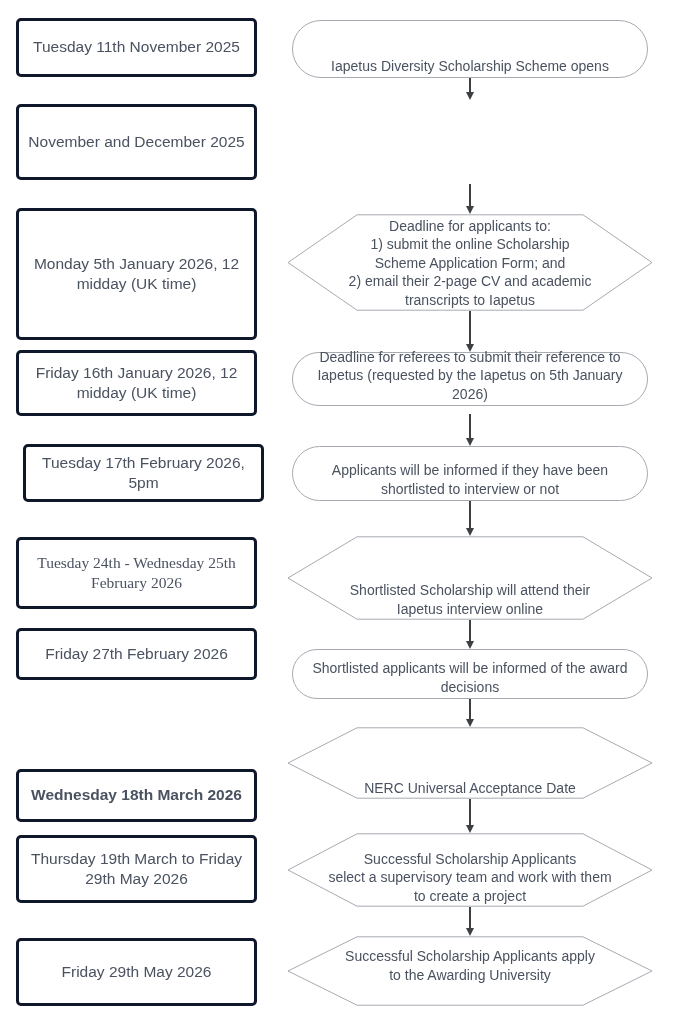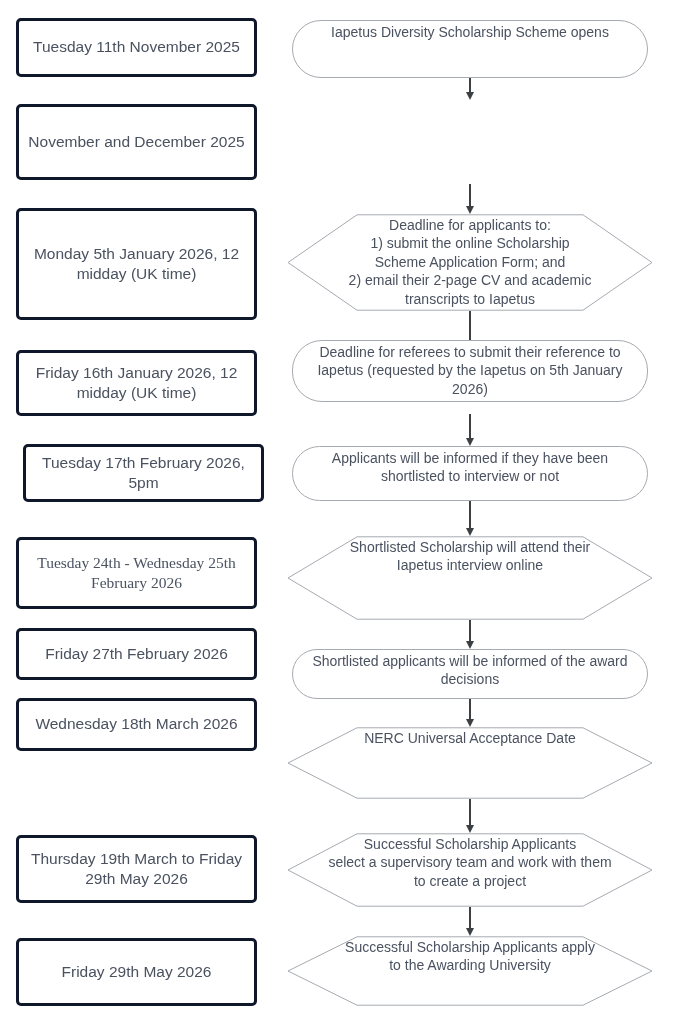--- a/index.html
+++ b/index.html
@@ -25,21 +25,21 @@
     text-align: center;
     font-size: 15.5px;
     line-height: 1.3;
     white-space: pre-line;
     box-sizing: border-box;
     padding: 2px 8px;
   }
   .shape {
     position: absolute;
     display: flex;
-    align-items: flex-start;
+    align-items: flex-end;
     justify-content: center;
     text-align: center;
     font-size: 14px;
     line-height: 1.32;
     white-space: pre-line;
     box-sizing: border-box;
   }
   .shape.pill {
     left: 292px;
     width: 356px;
@@ -83,34 +83,34 @@
 
 <div class="canvas">
 
   <div class="date-box" style="top:18px;height:59px;"><span>Tuesday 11th November 2025</span></div>
   <div class="shape pill" style="top:20px;height:58px;"><span class="shape-text">Iapetus Diversity Scholarship Scheme opens</span></div>
   <div class="arrow" style="top:78px;height:22px;"></div>
 
   <div class="date-box" style="top:104px;height:76px;"><span>November and December 2025</span></div>
   <div class="arrow" style="top:184px;height:30px;"></div>
 
-  <div class="date-box" style="top:208px;height:112px;"><span>Monday 5th January 2026, 12
+  <div class="date-box" style="top:208px;height:132px;"><span>Monday 5th January 2026, 12
 midday (UK time)</span></div>
   <div class="shape hex" style="top:214px;height:97px;"><svg width="366" height="97" class="shape-bg">
         <polygon points="1,48.5 70,0.8 296,0.8 365,48.5 296,96.2 70,96.2" fill="#ffffff" stroke="#a6aab1" stroke-width="1"></polygon>
       </svg><span class="shape-text">Deadline for applicants to:
 1) submit the online Scholarship
 Scheme Application Form; and
 2) email their 2-page CV and academic
 transcripts to Iapetus</span></div>
   <div class="arrow" style="top:311px;height:41px;"></div>
 
   <div class="date-box" style="top:350px;height:66px;"><span>Friday 16th January 2026, 12
 midday (UK time)</span></div>
-  <div class="shape pill" style="top:340px;height:62px;border-radius:30px;"><span class="shape-text">Deadline for referees to submit their reference to
+  <div class="shape pill" style="top:352px;height:54px;border-radius:30px;"><span class="shape-text">Deadline for referees to submit their reference to
 Iapetus (requested by the Iapetus on 5th January
 2026)</span></div>
   <div class="arrow" style="top:414px;height:32px;"></div>
 
   <div class="date-box" style="top:444px;height:58px;margin-left:7px;"><span>Tuesday 17th February 2026,
 5pm</span></div>
   <div class="shape pill" style="top:446px;height:55px;"><span class="shape-text">Applicants will be informed if they have been
 shortlisted to interview or not</span></div>
   <div class="arrow" style="top:501px;height:35px;"></div>
 
@@ -120,21 +120,21 @@
         <polygon points="1,42 70,0.8 296,0.8 365,42 296,83.2 70,83.2" fill="#ffffff" stroke="#a6aab1" stroke-width="1"></polygon>
       </svg><span class="shape-text">Shortlisted Scholarship will attend their
 Iapetus interview online</span></div>
   <div class="arrow" style="top:620px;height:29px;"></div>
 
   <div class="date-box" style="top:628px;height:52px;align-items:center;"><span>Friday 27th February 2026</span></div>
   <div class="shape pill" style="top:649px;height:50px;"><span class="shape-text">Shortlisted applicants will be informed of the award
 decisions</span></div>
   <div class="arrow" style="top:699px;height:28px;"></div>
 
-  <div class="date-box" style="top:698px;height:53px;"><span>Wednesday 18th March 2026</span></div>
+  <div class="date-box" style="top:769px;height:53px;font-weight:bold;"><span>Wednesday 18th March 2026</span></div>
   <div class="shape hex" style="top:727px;height:72px;"><svg width="366" height="72" class="shape-bg">
         <polygon points="1,36 70,0.8 296,0.8 365,36 296,71.2 70,71.2" fill="#ffffff" stroke="#a6aab1" stroke-width="1"></polygon>
       </svg><span class="shape-text">NERC Universal Acceptance Date</span></div>
   <div class="arrow" style="top:799px;height:34px;"></div>
 
   <div class="date-box" style="top:835px;height:68px;"><span>Thursday 19th March to Friday
 29th May 2026</span></div>
   <div class="shape hex" style="top:833px;height:74px;"><svg width="366" height="74" class="shape-bg">
         <polygon points="1,37 70,0.8 296,0.8 365,37 296,73.2 70,73.2" fill="#ffffff" stroke="#a6aab1" stroke-width="1"></polygon>
       </svg><span class="shape-text">Successful Scholarship Applicants

